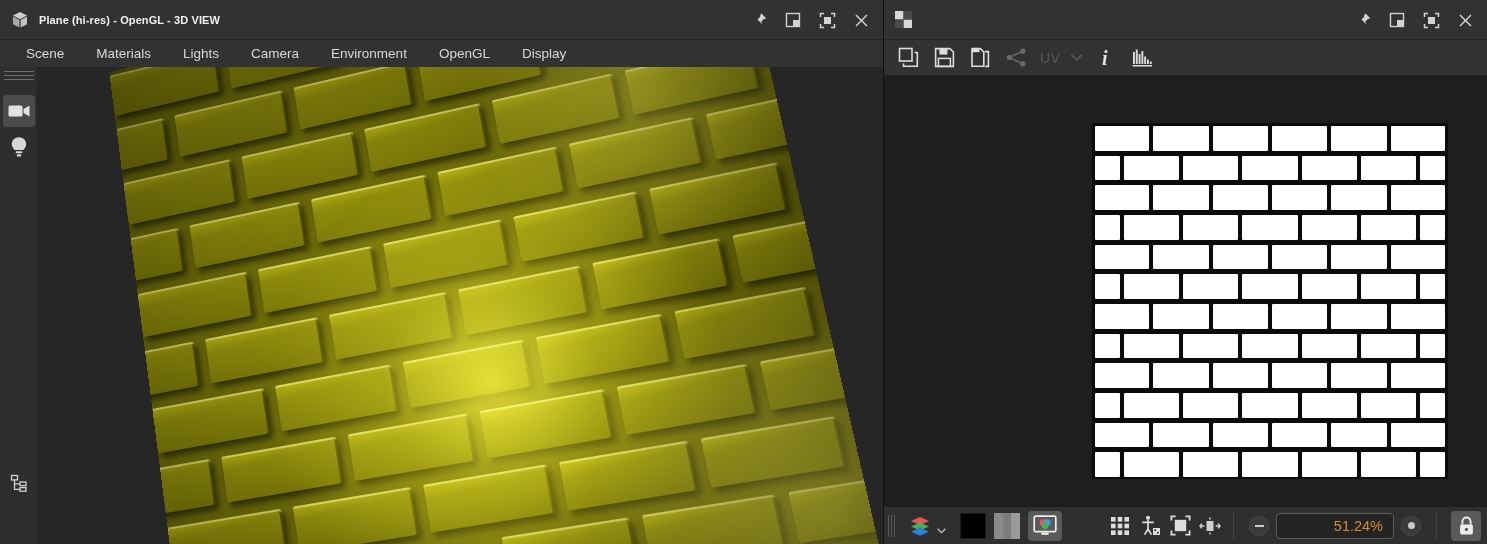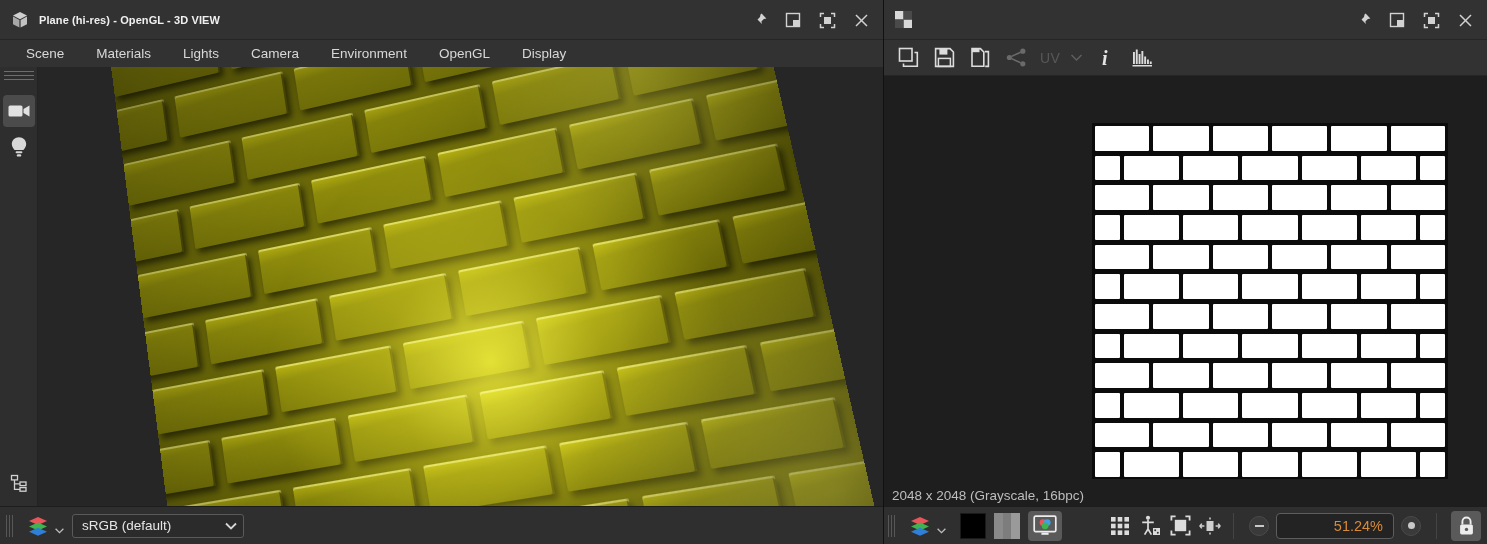--- a/index.html
+++ b/index.html
@@ -348,47 +348,20 @@
               <rect x="11" y="9" width="6" height="3.6" fill="none" stroke="#d2d2d2" stroke-width="1.3"></rect>
               <rect x="11" y="14.6" width="6" height="3.6" fill="none" stroke="#d2d2d2" stroke-width="1.3"></rect>
               <path d="M5.5 7 V16.4 H11 M5.5 10.8 H11" fill="none" stroke="#d2d2d2" stroke-width="1.3"></path>
             </svg>
           </span>
         </div>
 
       </div>
     </div>
 
-    <div class="cmsbar">
-      <span class="vgrip">
-          <i></i>
-          <i></i>
-          <i></i>
-        </span>
-      <span class="stack-ico">
-        <svg width="26" height="24" viewBox="0 0 26 24">
-          <path d="M11 3 L20 7 L11 11 L2 7 Z" fill="#e8565c"></path>
-          <path d="M11 8.4 L20 12.4 L11 16.4 L2 12.4 Z" fill="#3fb34f"></path>
-          <path d="M11 13.8 L20 17.8 L11 21.8 L2 17.8 Z" fill="#2f7fd8"></path>
-        </svg>
-      </span>
-      <span class="mini-caret">
-        <svg width="9" height="6" viewBox="0 0 9 6">
-            <path d="M0.6 0.8 L4.5 4.7 L8.4 0.8" fill="none" stroke="#bdbdbd" stroke-width="1.3"></path>
-          </svg>
-      </span>
-      <span class="combo">
-        <span class="combo-text">sRGB (default)</span>
-        <span>
-          <svg width="16" height="10" viewBox="0 0 16 10">
-              <path d="M3 2.5 L8 7.5 L13 2.5" fill="none" stroke="#d6d6d6" stroke-width="1.8"></path>
-            </svg>
-        </span>
-      </span>
-    </div>
   </div>
 
   <div class="panel panel-right">
 
     <div class="titlebar">
       <span class="title-icon">
         <svg width="19" height="19" viewBox="0 0 19 19">
           <rect x="1" y="1" width="8.5" height="8.5" fill="#d8d8d8"></rect>
           <rect x="9.5" y="9.5" width="8.5" height="8.5" fill="#d8d8d8"></rect>
           <rect x="9.5" y="1" width="8.5" height="8.5" fill="#4a4a4a"></rect>
@@ -588,21 +561,20 @@
             <div class="tbrick" style="left: 31.6667px; width: 55.3333px; top: 3px; height: 24.6667px; background: rgb(255, 255, 255);"></div>
             <div class="tbrick" style="left: 91px; width: 55.3333px; top: 3px; height: 24.6667px; background: rgb(255, 255, 255);"></div>
             <div class="tbrick" style="left: 150.333px; width: 55.3333px; top: 3px; height: 24.6667px; background: rgb(255, 255, 255);"></div>
             <div class="tbrick" style="left: 209.667px; width: 55.3333px; top: 3px; height: 24.6667px; background: rgb(255, 255, 255);"></div>
             <div class="tbrick" style="left: 269px; width: 55.3333px; top: 3px; height: 24.6667px; background: rgb(255, 255, 255);"></div>
             <div class="tbrick" style="left: 328.333px; width: 25.1667px; top: 3px; height: 24.6667px; background: rgb(255, 255, 255);"></div>
           </div>
         </div>
     </div>
 
-    <div class="statusline">2048 x 2048 (Grayscale, 16bpc)</div>
 
     <div class="botbar">
       <span class="vgrip">
           <i></i>
           <i></i>
           <i></i>
         </span>
       <span class="stack-ico">
         <svg width="26" height="24" viewBox="0 0 26 24">
           <path d="M11 3 L20 7 L11 11 L2 7 Z" fill="#e8565c"></path>

